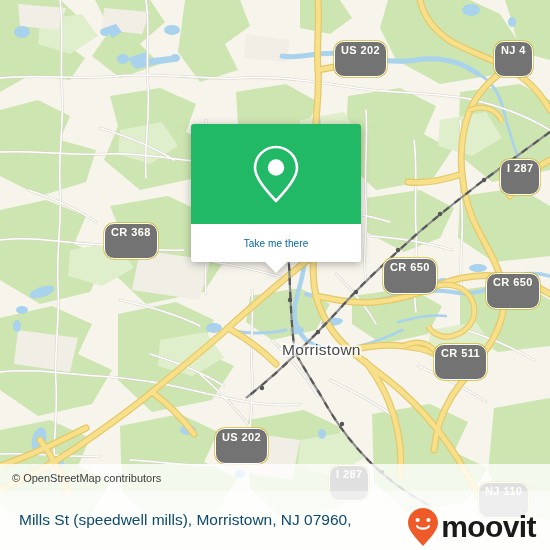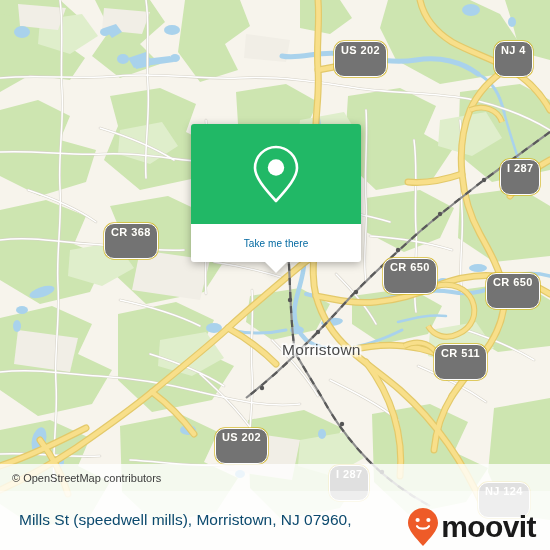--- a/index.html
+++ b/index.html
@@ -413,21 +413,21 @@
 
     <div class="shield" style="left:334px; top:41px;">US 202</div>
     <div class="shield" style="left:494px; top:41px;">NJ 4</div>
     <div class="shield" style="left:500px; top:159px;">I 287</div>
     <div class="shield" style="left:104px; top:223px;">CR 368</div>
     <div class="shield" style="left:383px; top:258px;">CR 650</div>
     <div class="shield" style="left:486px; top:273px;">CR 650</div>
     <div class="shield" style="left:414px; top:344px;margin-left:20px;">CR 511</div>
     <div class="shield" style="left:215px; top:428px;">US 202</div>
     <div class="shield" style="left:329px; top:465px;">I 287</div>
-    <div class="shield" style="left:478px; top:482px;">NJ 124</div>
+    <div class="shield" style="left:478px; top:482px;">NJ 110</div>
 
     <div class="place-label" style="left:262px; top:341px;padding-left:20px;">Morristown</div>
 
     <div id="popup">
       <div id="popup-green">
         <span id="popup-pin">
           <svg width="50" height="62" viewBox="0 0 50 62" xmlns="http://www.w3.org/2000/svg">
             <path d="M25 4 C13.4 4 4 13.4 4 25 C4 34 13 45 25 58 C37 45 46 34 46 25 C46 13.4 36.6 4 25 4 Z" fill="none" stroke="#ffffff" stroke-width="2.6" stroke-linejoin="round"></path>
             <circle cx="25" cy="24.5" r="8.2" fill="#ffffff"></circle>
           </svg>

